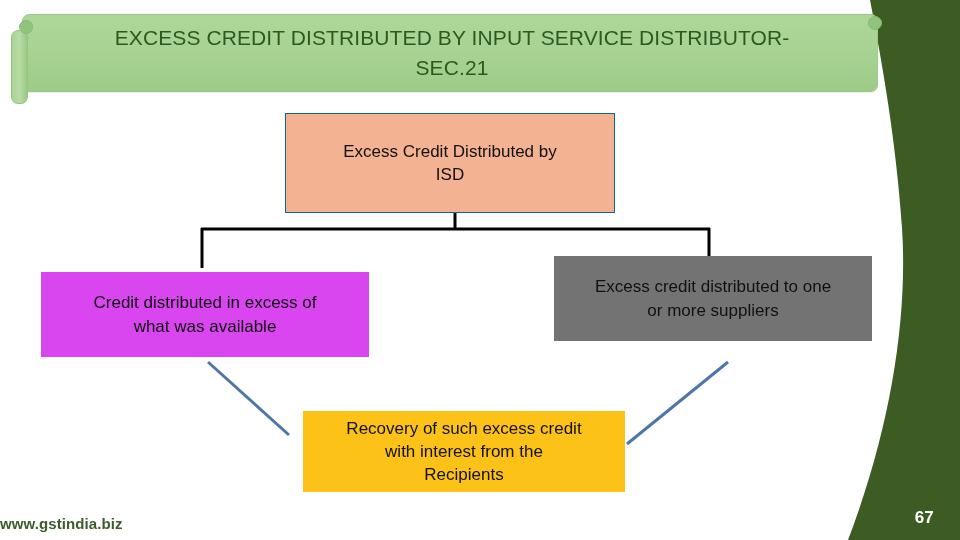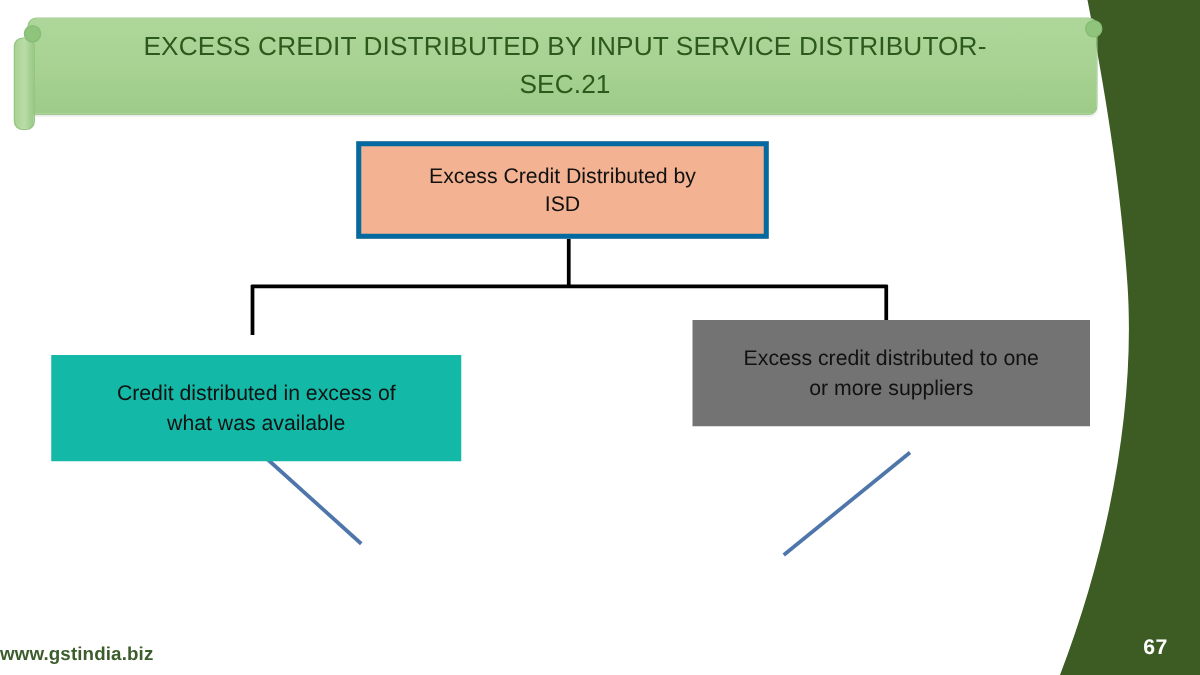--- a/index.html
+++ b/index.html
@@ -117,30 +117,30 @@
     color: #111111;
     font-size: 17px;
     line-height: 1.37;
     white-space: pre-line;
     box-sizing: border-box;
   }
   .node-root {
     left: 285px;
     top: 113px;
     width: 330px;
-    height: 78px;
+    height: 100px;
     background: #f3b292;
-    border: 4px solid #0369a1;
+    border: 1px solid #0369a1;
   }
   .node-left {
     left: 41px;
-    top: 284px;
+    top: 272px;
     width: 328px;
     height: 85px;
-    background: #14b8a6;
+    background: #d946ef;
   }
   .node-right {
     left: 554px;
     top: 256px;
     width: 318px;
     height: 85px;
     background: #737373;
   }
   .node-bottom {
     left: 303px;
@@ -208,16 +208,19 @@
 
   <div class="node node-root">Excess Credit Distributed by
 ISD</div>
 
   <div class="node node-left">Credit distributed in excess of
 what was available</div>
 
   <div class="node node-right">Excess credit distributed to one
 or more suppliers</div>
 
+  <div class="node node-bottom">Recovery of such excess credit
+with interest from the
+Recipients</div>
 
   <div class="footer-url">www.gstindia.biz</div>
 
 </div>
 
 </body></html>

